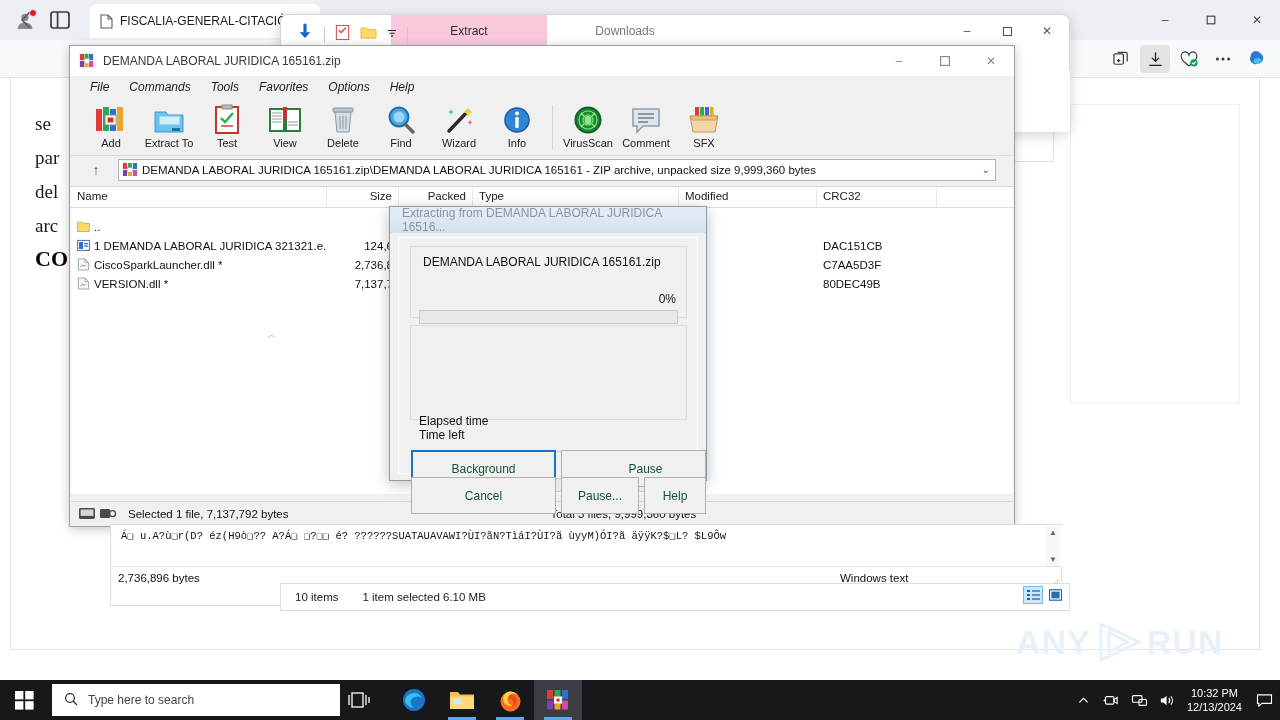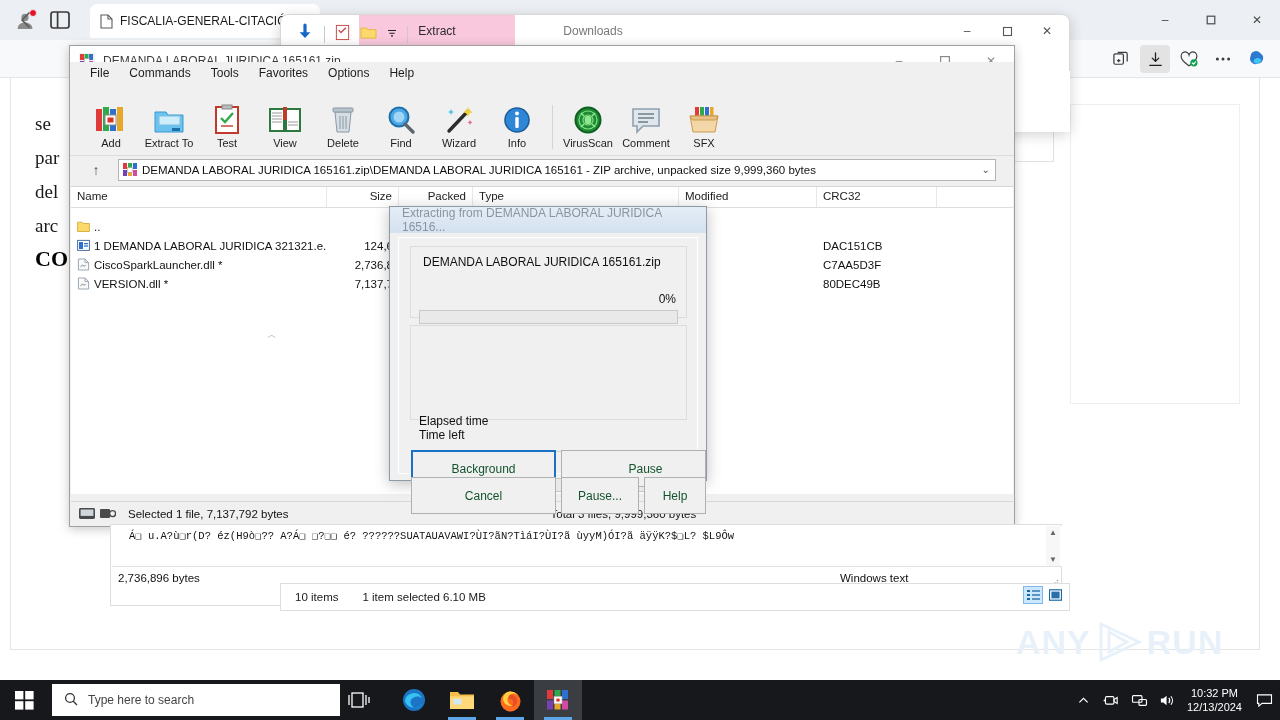--- a/index.html
+++ b/index.html
@@ -142,22 +142,22 @@
   }
   .rar-title {
     position: absolute; left: 0; top: 0; width: 944px; height: 30px;
     background: #ffffff; display: flex; align-items: center;
   }
   .rar-ico { margin-left: 9px; width: 16px; height: 16px; }
   .rar-title-text { margin-left: 8px; font-size: 12px; color: #3a3a3a; }
   .rar-wbtns { position: absolute; right: 0; top: 0; display:flex; }
   .rar-wbtn { width: 46px; height: 30px; display:flex; align-items:center; justify-content:center; color:#8a8a8a;}
   .rar-menubar {
-    position: absolute; left: 0; top: 16px; width: 944px; height: 22px;
-    background: #f0f0f0; display: flex; align-items: center; padding-left: 10px; gap: 0px;
+    position: absolute; left: 0; top: 30px; width: 944px; height: 22px;
+    background: #f0f0f0; display: flex; align-items: center; padding-left: 10px; gap: 0px; font-style: italic;
   }
   .rar-menu { font-size: 12px; color: #1d1d1d; padding: 2px 10px; }
   .rar-toolbar {
     position: absolute; left: 0; top: 52px; width: 944px; height: 58px;
     background: #f0f0f0; border-bottom: 1px solid #dcdcdc;
     display: flex; align-items: flex-start; padding-left: 12px; padding-top: 2px;
   }
   .tb-item {
     width: 58px; display: flex; flex-direction: column; align-items: center;
     padding-top: 4px;
@@ -260,21 +260,21 @@
   .b-cancel{left: 12px;  top: 239px; width: 145px; }
   .b-mode { left: 162px; top: 239px; width: 78px; }
   .b-help { left: 245px; top: 239px; width: 62px; }
 
   
   .exp {
     position: absolute; left: 110px; top: 524px; width: 952px; height: 82px;
     background: #ffffff; border: 1px solid #dedede;
   }
   .exp-prev {
-    position: absolute; left: 14px; top: 1px; width: 950px; height: 40px;
+    position: absolute; left: 6px; top: 1px; width: 950px; height: 40px;
     background: #fff; overflow: hidden; font-family: "Liberation Mono", monospace;
     font-size: 10.5px; color: #121212; line-height: 16px; padding: 2px 4px;
     white-space: nowrap;
   }
   .exp-scroll {
     position: absolute; right: 1px; top: 1px; width: 14px; height: 40px; background: #f7f7f7;
   }
   .exp-sc-up { position:absolute; left:3px; top:2px; font-size:8px; color:#666;}
   .exp-sc-dn { position:absolute; left:3px; bottom:2px; font-size:8px; color:#666;}
   .exp-details {
@@ -443,21 +443,21 @@
               <path d="M1 3.2h6l1.4 1.8H17V14H1z" fill="#fcd96b" stroke="#e0b93f"></path>
             </svg>
         </span>
         <span>
           <svg width="12" height="12" viewBox="0 0 12 12">
               <path d="M2 3.5h8M3.4 6.2h5.2M5 8.9h2" stroke="#222" stroke-width="1.1"></path>
             </svg>
         </span>
         <span class="rsep"></span>
       </div>
-      <div class="dl-tab pink" style="margin-left:78px;">Extract</div>
+      <div class="dl-tab pink" style="margin-left:110px;">Extract</div>
       <div class="dl-tab grey">Downloads</div>
       <div class="dl-wbtns">
         <div class="dl-wbtn">–</div>
         <div class="dl-wbtn">
           <svg width="11" height="11" viewBox="0 0 11 11">
               <rect x="1.5" y="1.5" width="8" height="8" fill="none" stroke="#555" stroke-width="1.1"></rect>
             </svg>
         </div>
         <div class="dl-wbtn">✕</div>
       </div>

